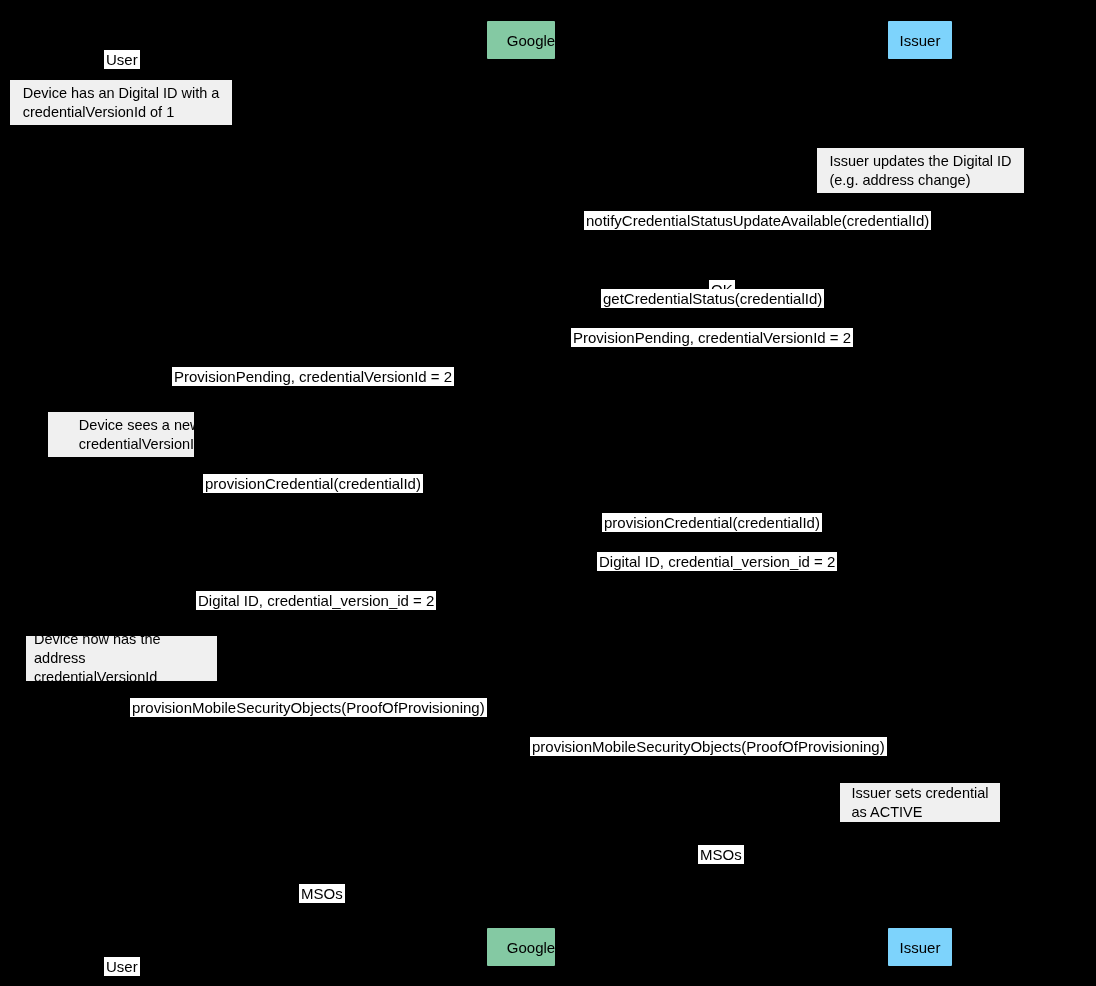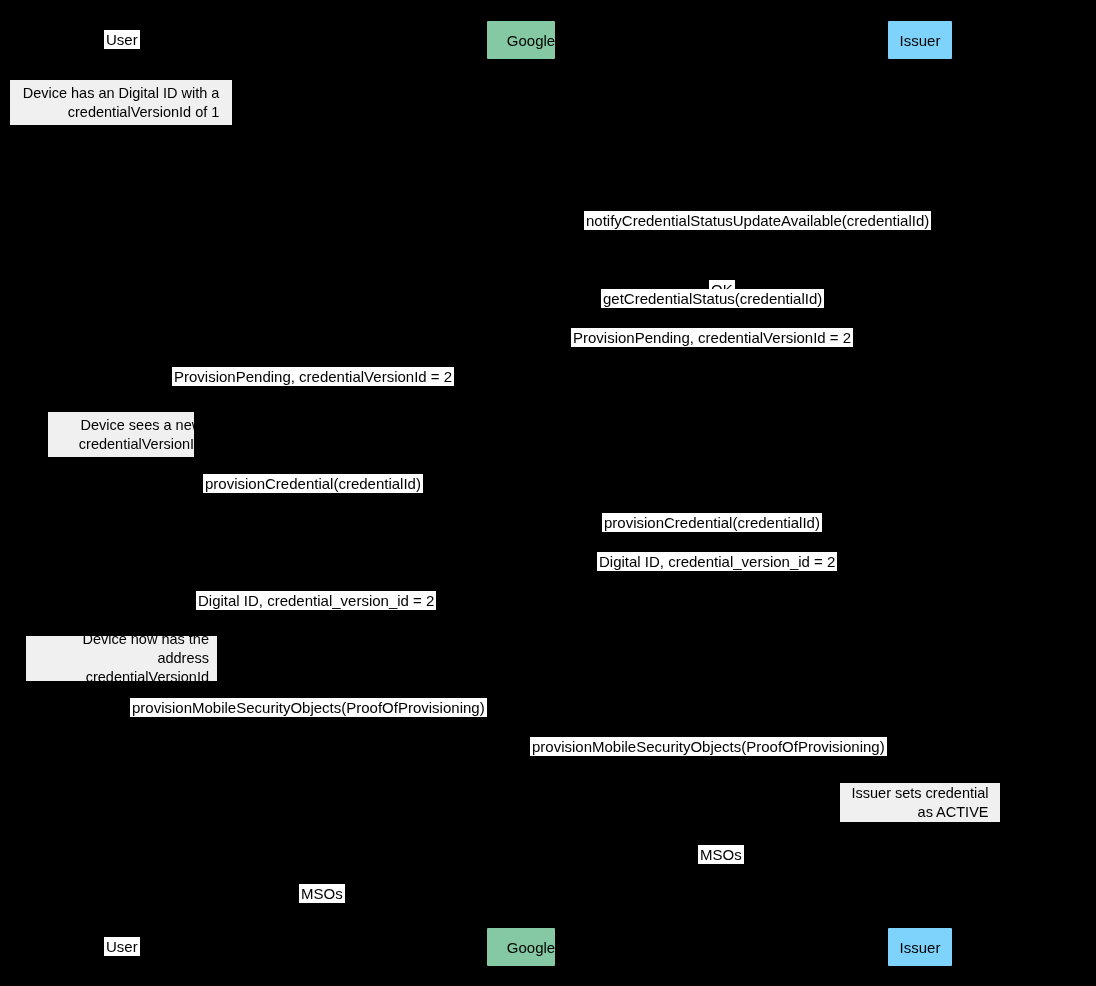--- a/index.html
+++ b/index.html
@@ -25,20 +25,21 @@
     align-items: center;
     justify-content: center;
     font-size: 15px;
     color: #000000;
     white-space: nowrap;
   }
   .actor.plain {
     background: #ffffff;
     padding: 0 2px;
     height: 18px;
+    margin-top: 20px;
   }
   .actor.green {
     background: #84c9a3;
     height: 38px;
     width: 68px;
     border-radius: 1px;
     padding-left: 20px;
   }
   .actor.yellow {
     background: #7dd3fc;
@@ -46,21 +47,21 @@
     width: 64px;
     border-radius: 1px;
   }
   .note {
     position: absolute;
     box-sizing: border-box;
     background: #f0f0f0;
     color: #000000;
     font-size: 14.5px;
     line-height: 19px;
-    text-align: right;
+    text-align: left;
     display: flex;
     align-items: center;
     justify-content: center;
     padding: 4px 8px;
     white-space: pre-line;
   }
   .msg {
     position: absolute;
     background: #ffffff;
     color: #000000;
@@ -78,20 +79,22 @@
 
 <div id="diagram">
     <div class="actor plain" style="left: 104px; top: 30px; height: 19px;">User</div>
     <div class="actor plain" style="left: 104px; top: 937px; height: 19px;">User</div>
     <div class="actor green" style="left: 487px; top: 21px;">Google</div>
     <div class="actor green" style="left: 487px; top: 928px;">Google</div>
     <div class="actor yellow" style="left: 888px; top: 21px;">Issuer</div>
     <div class="actor yellow" style="left: 888px; top: 928px;">Issuer</div>
     <div class="note" style="left: 10px; top: 80px; width: 222px; height: 45px;">Device has an Digital ID with a
 credentialVersionId of 1</div>
+    <div class="note" style="left: 817px; top: 148px; width: 207px; height: 45px;">Issuer updates the Digital ID
+(e.g. address change)</div>
     <div class="note" style="left: 48px; top: 412px; width: 146px; height: 45px; padding-left: 47px;">Device sees a new
 credentialVersionId</div>
     <div class="note" style="left: 26px; top: 636px; width: 191px; height: 45px;">Device now has the address
 credentialVersionId</div>
     <div class="note" style="left: 840px; top: 783px; width: 160px; height: 39px;">Issuer sets credential
 as ACTIVE</div>
     <div class="msg" style="left: 536px; top: 211px; margin-left: 48px;">notifyCredentialStatusUpdateAvailable(credentialId)</div>
     <div class="msg" style="left: 709px; top: 250px; margin-top: 30px;">OK</div>
     <div class="msg" style="left: 601px; top: 289px;">getCredentialStatus(credentialId)</div>
     <div class="msg" style="left: 571px; top: 328px;">ProvisionPending, credentialVersionId = 2</div>

